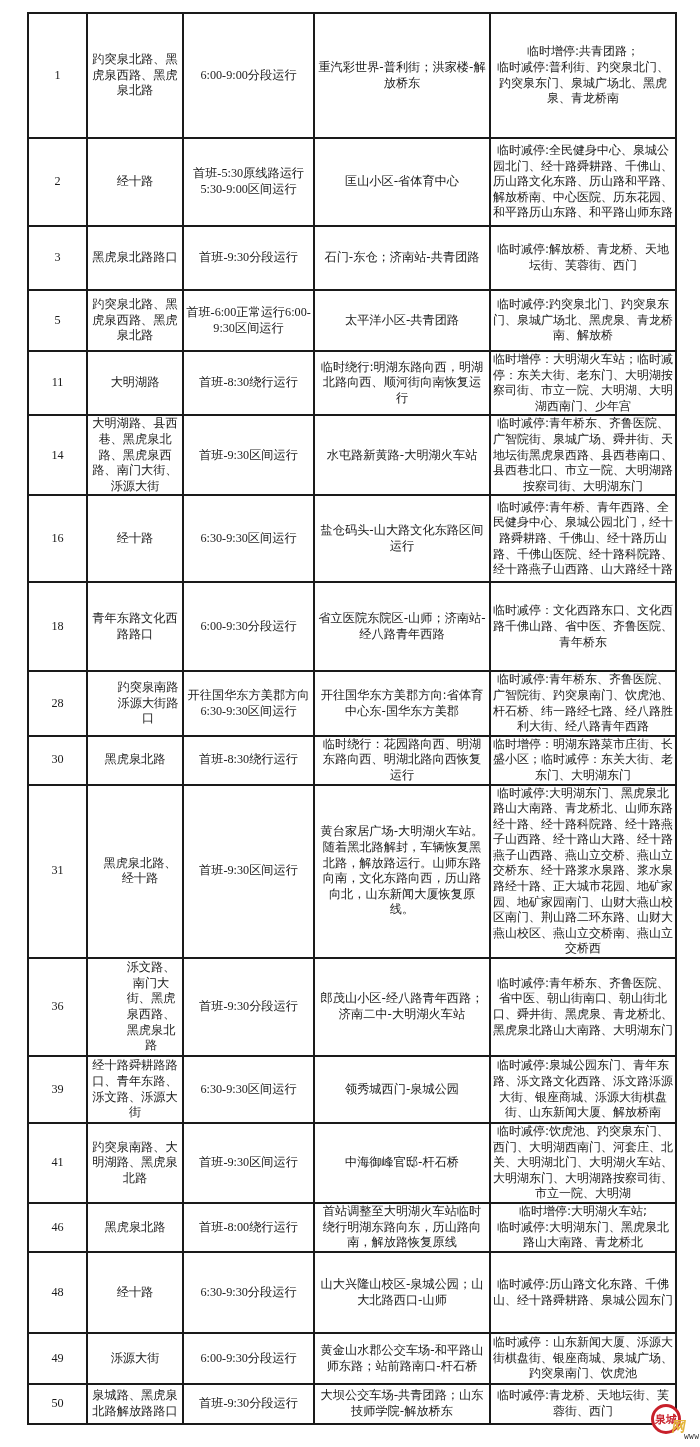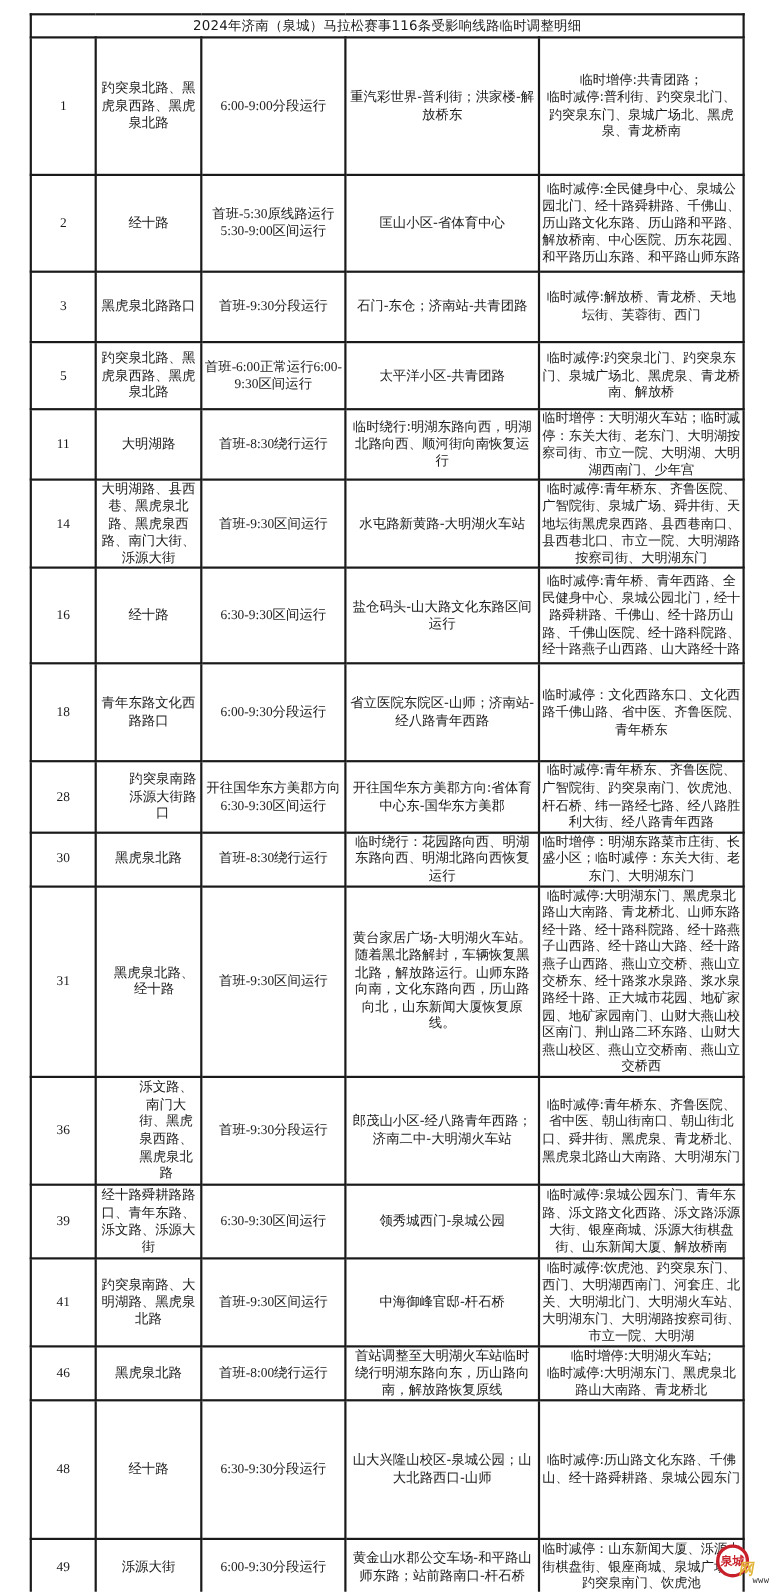--- a/index.html
+++ b/index.html
@@ -40,23 +40,20 @@
 
 <table class="detail">
   <colgroup>
     <col style="width:59px">
     <col style="width:96px">
     <col style="width:131px">
     <col style="width:176px">
     <col style="width:186px">
   </colgroup>
   <thead>
-    <tr>
-      <th colspan="5" class="title-cell">2024年济南（泉城）马拉松赛事116条受影响线路临时调整明细</th>
-    </tr>
   </thead>
   <tbody id="rows">
       <tr style="height: 125px;">
         <td class="num" style="white-space: pre-line;">1</td>
         <td style="white-space: pre-line;">趵突泉北路、黑虎泉西路、黑虎泉北路</td>
         <td class="time" style="white-space: pre-line;">6:00-9:00分段运行</td>
         <td style="white-space: pre-line;">重汽彩世界-普利街；洪家楼-解放桥东</td>
         <td class="stops" style="white-space: pre-line;">临时增停:共青团路；
 临时减停:普利街、趵突泉北门、趵突泉东门、泉城广场北、黑虎泉、青龙桥南</td>
       </tr>
@@ -153,21 +150,21 @@
         <td class="stops" style="white-space: pre-line;">临时减停:饮虎池、趵突泉东门、西门、大明湖西南门、河套庄、北关、大明湖北门、大明湖火车站、大明湖东门、大明湖路按察司街、市立一院、大明湖</td>
       </tr>
       <tr style="height: 49px;">
         <td class="num" style="white-space: pre-line;">46</td>
         <td style="white-space: pre-line;">黑虎泉北路</td>
         <td class="time" style="white-space: pre-line;">首班-8:00绕行运行</td>
         <td style="white-space: pre-line;">首站调整至大明湖火车站临时绕行明湖东路向东，历山路向南，解放路恢复原线</td>
         <td class="stops" style="white-space: pre-line;">临时增停:大明湖火车站;
 临时减停:大明湖东门、黑虎泉北路山大南路、青龙桥北</td>
       </tr>
-      <tr style="height: 126px;">
+      <tr style="height: 81px;">
         <td class="num" style="white-space: pre-line;">48</td>
         <td style="white-space: pre-line;">经十路</td>
         <td class="time" style="white-space: pre-line;">6:30-9:30分段运行</td>
         <td style="white-space: pre-line;">山大兴隆山校区-泉城公园；山大北路西口-山师</td>
         <td class="stops" style="white-space: pre-line;">临时减停:历山路文化东路、千佛山、经十路舜耕路、泉城公园东门</td>
       </tr>
       <tr style="height: 51px;">
         <td class="num" style="white-space: pre-line;">49</td>
         <td style="white-space: pre-line;">泺源大街</td>
         <td class="time" style="white-space: pre-line;">6:00-9:30分段运行</td>

